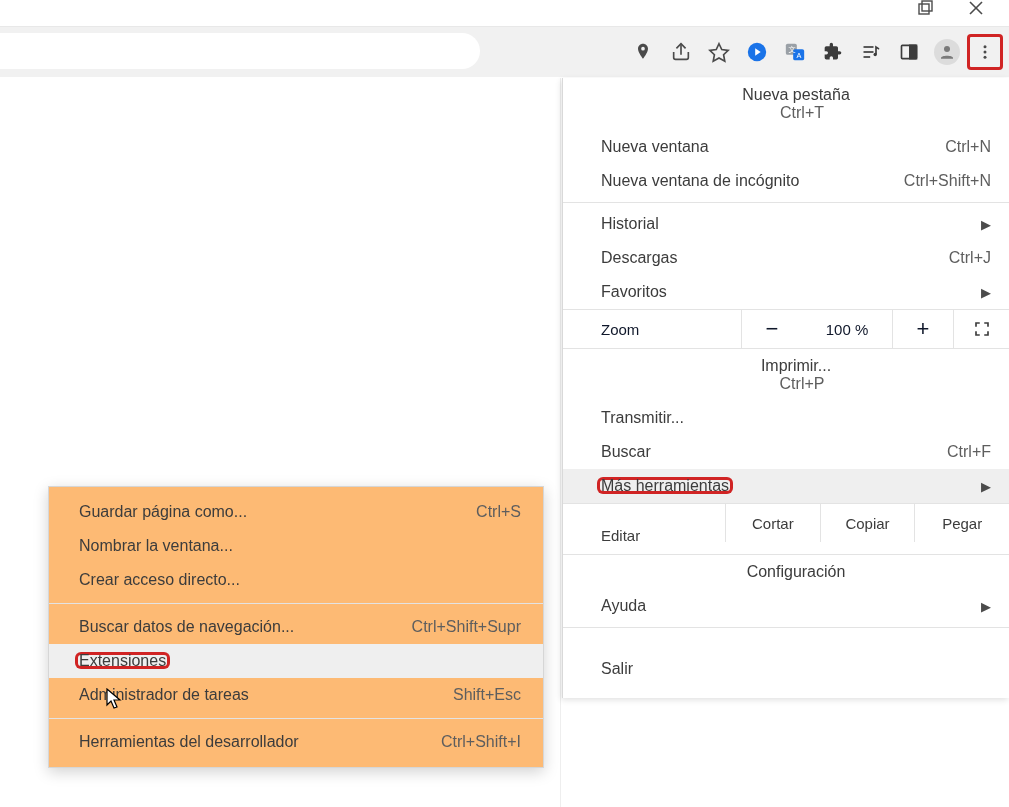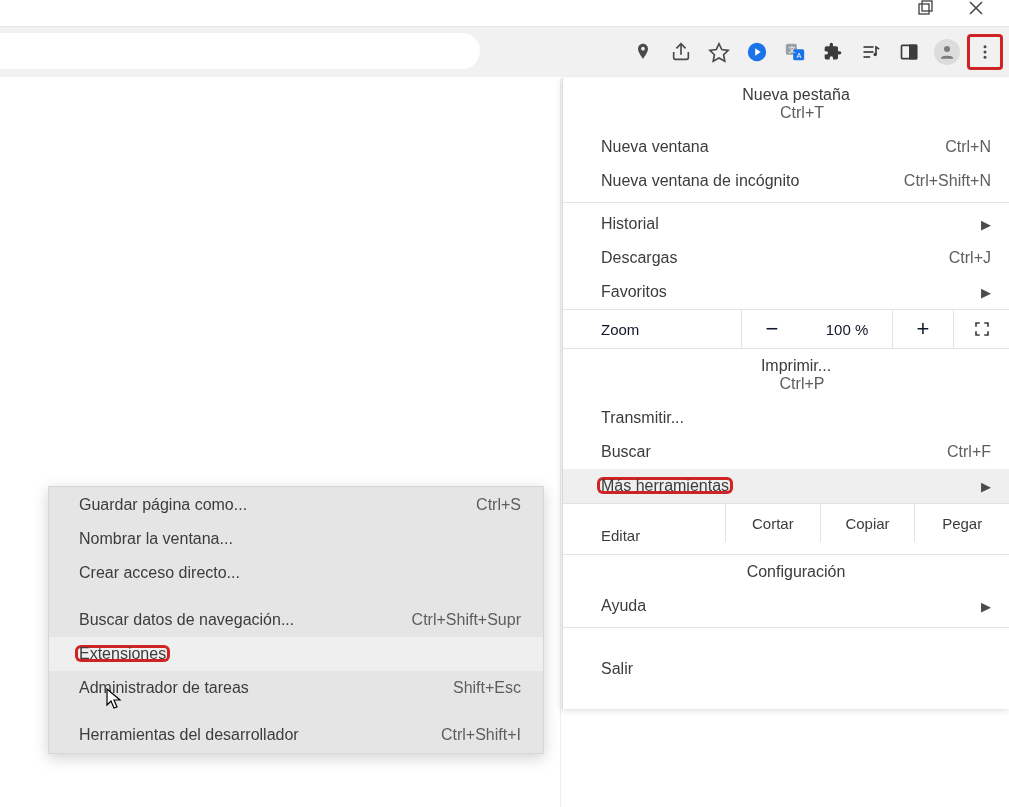--- a/index.html
+++ b/index.html
@@ -160,24 +160,24 @@
   }
   .edit-label { flex: 0 0 124px; justify-content: flex-start !important; padding-left: 38px; margin-top: 12px; }
   .edit-btn   { flex: 1 1 0; border-left: 1px solid #e3e3e3; }
 
   
   .submenu {
     position: absolute;
     top: 486px;
     left: 48px;
     width: 494px;
-    background: #e5e5e5;
+    background: #fdba74;
     border: 1px solid #d6d6d6;
     box-shadow: 0 4px 14px rgba(0,0,0,0.18);
-    padding: 1px 0;
+    padding: 8px 0;
   }
   .submenu .srow {
     display: flex;
     align-items: center;
     padding: 8px 22px 8px 30px;
     font-size: 16px;
     color: #3c3c3c;
   }
   .submenu .srow.hover { background: #efefef; }
   .submenu .slabel { flex: 1 1 auto; }
@@ -353,21 +353,21 @@
   <div class="row row-pad">
     <span class="label">Configuración</span>
   </div>
   <div class="row">
     <span class="label">Ayuda</span>
     <span class="caret">▶</span>
   </div>
 
   <div class="sep"></div>
 
-  <div class="row" style="padding-bottom:31px;margin-top:24px;">
+  <div class="row" style="padding-bottom:20px;margin-top:24px;">
     <span class="label">Salir</span>
   </div>
 </div>
 
 <div class="submenu">
   <div class="srow">
     <span class="slabel">Guardar página como...</span>
     <span class="saccel">Ctrl+S</span>
   </div>
   <div class="srow">

